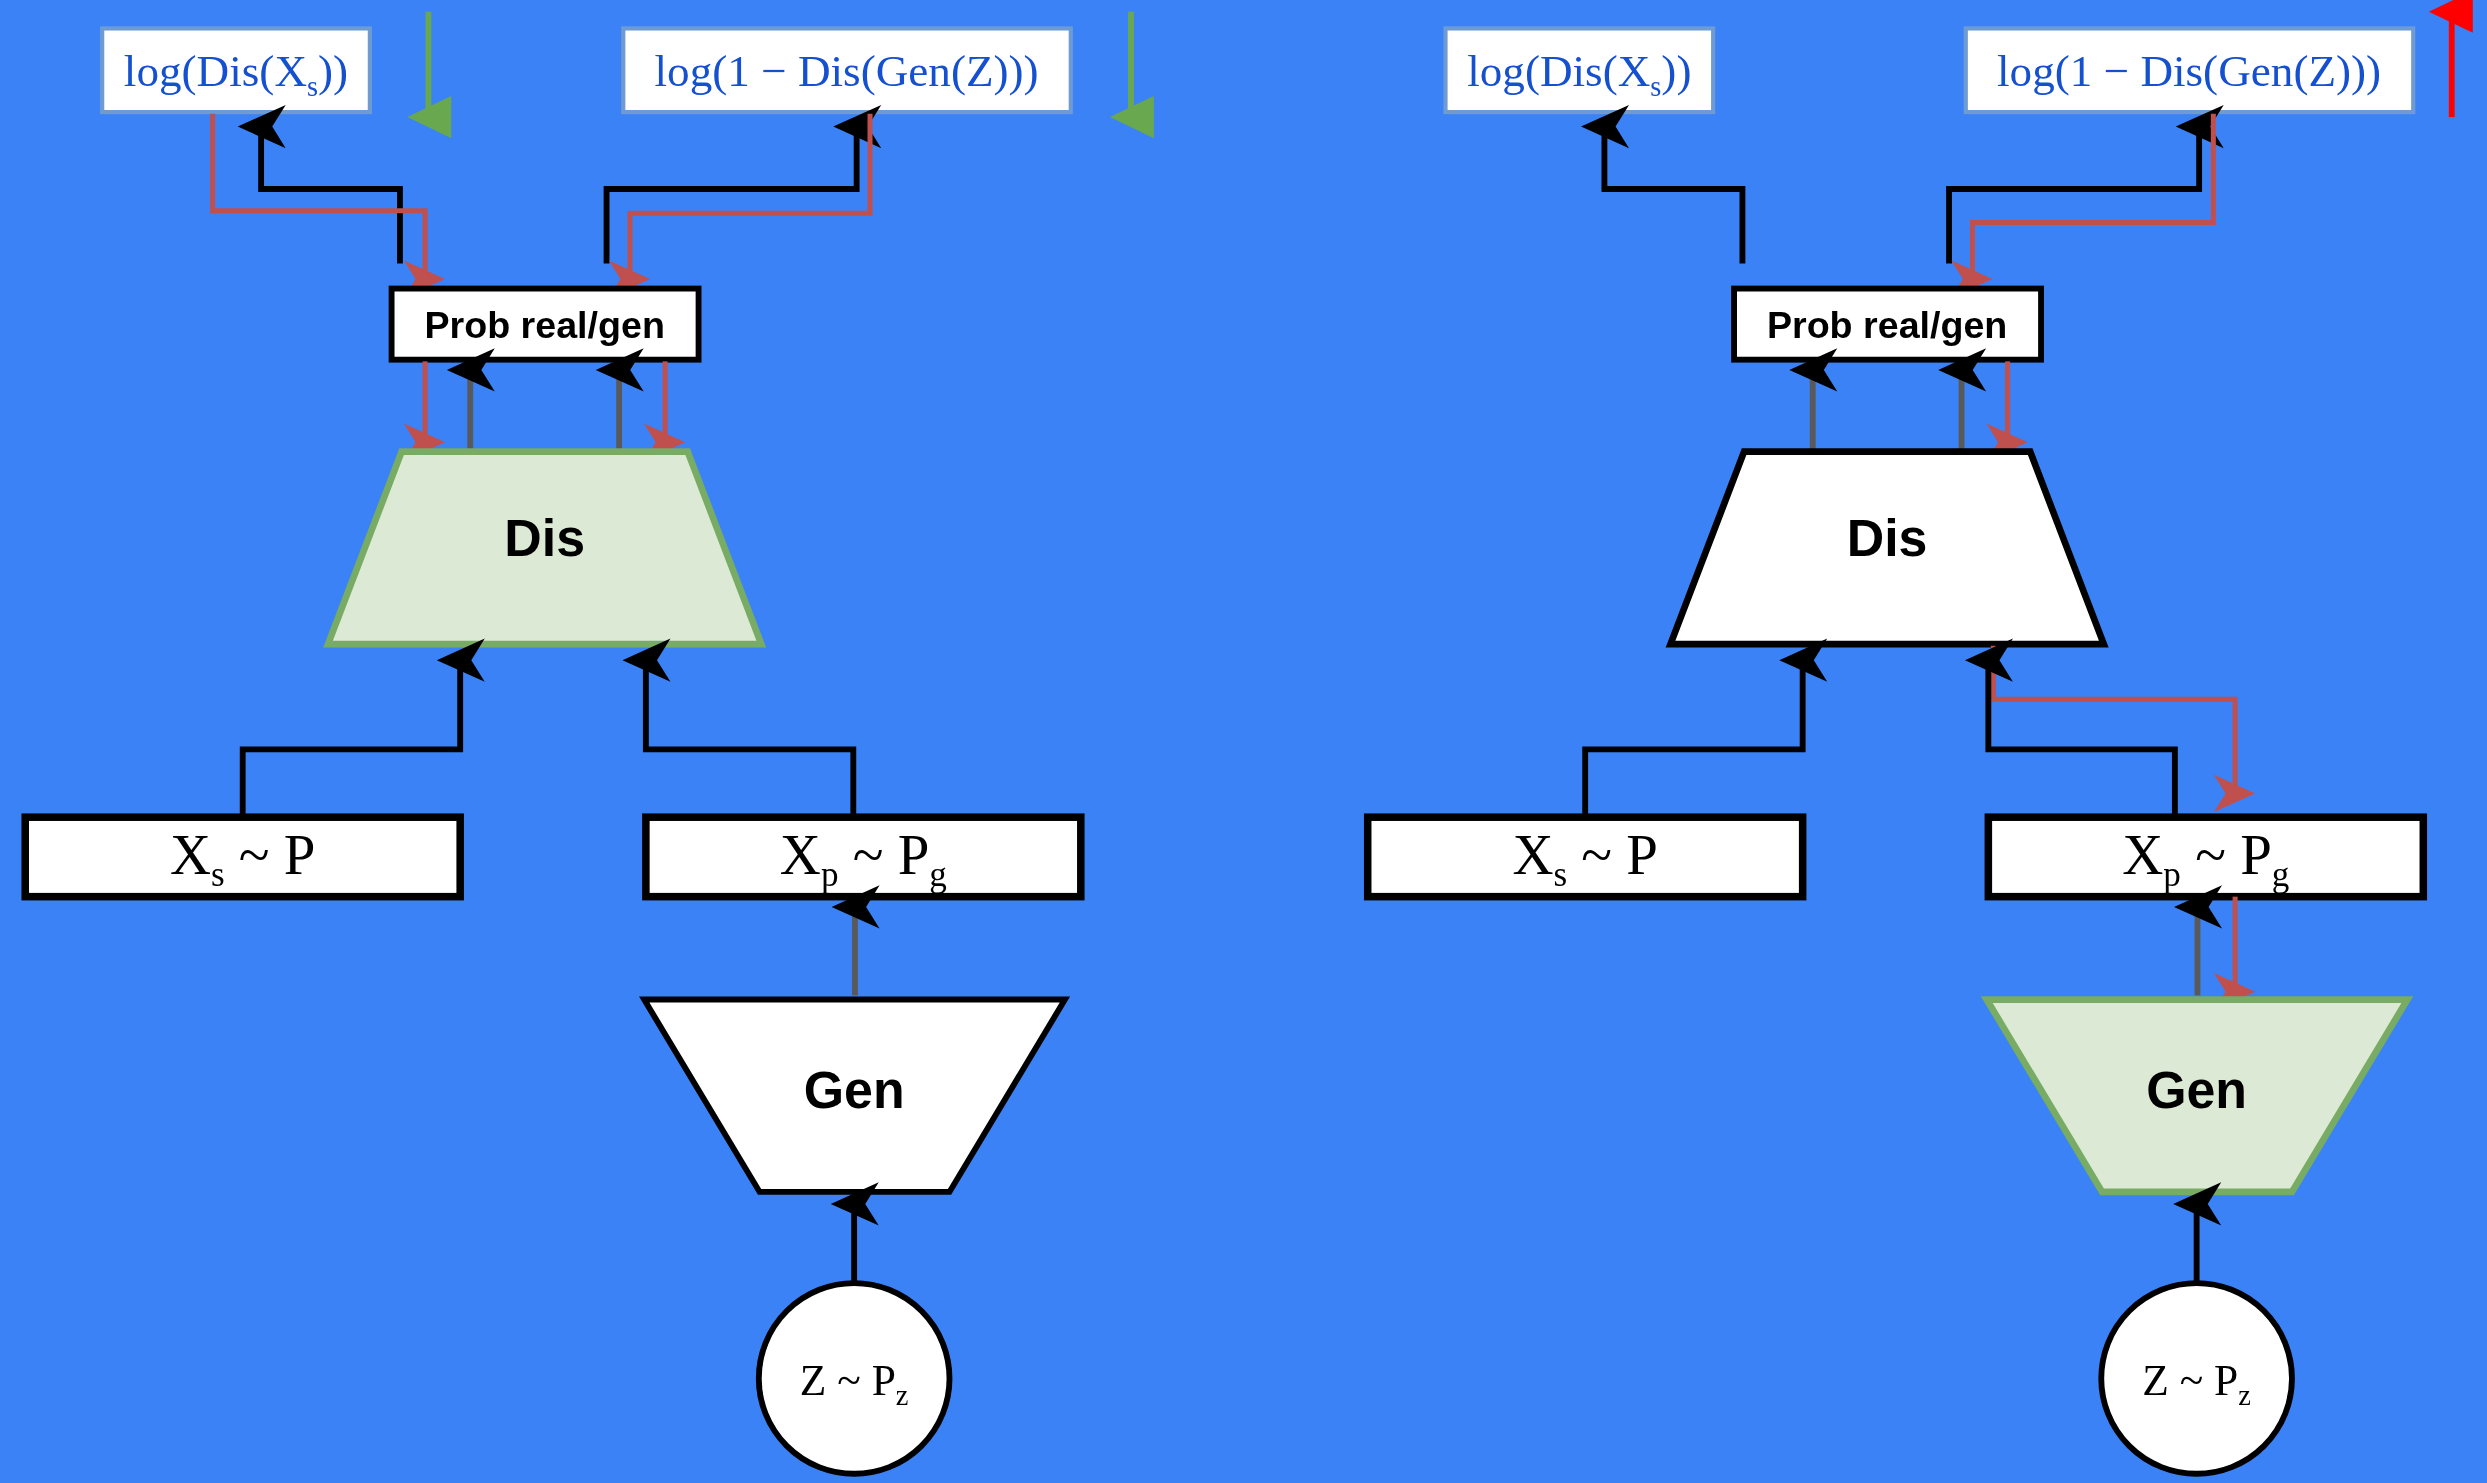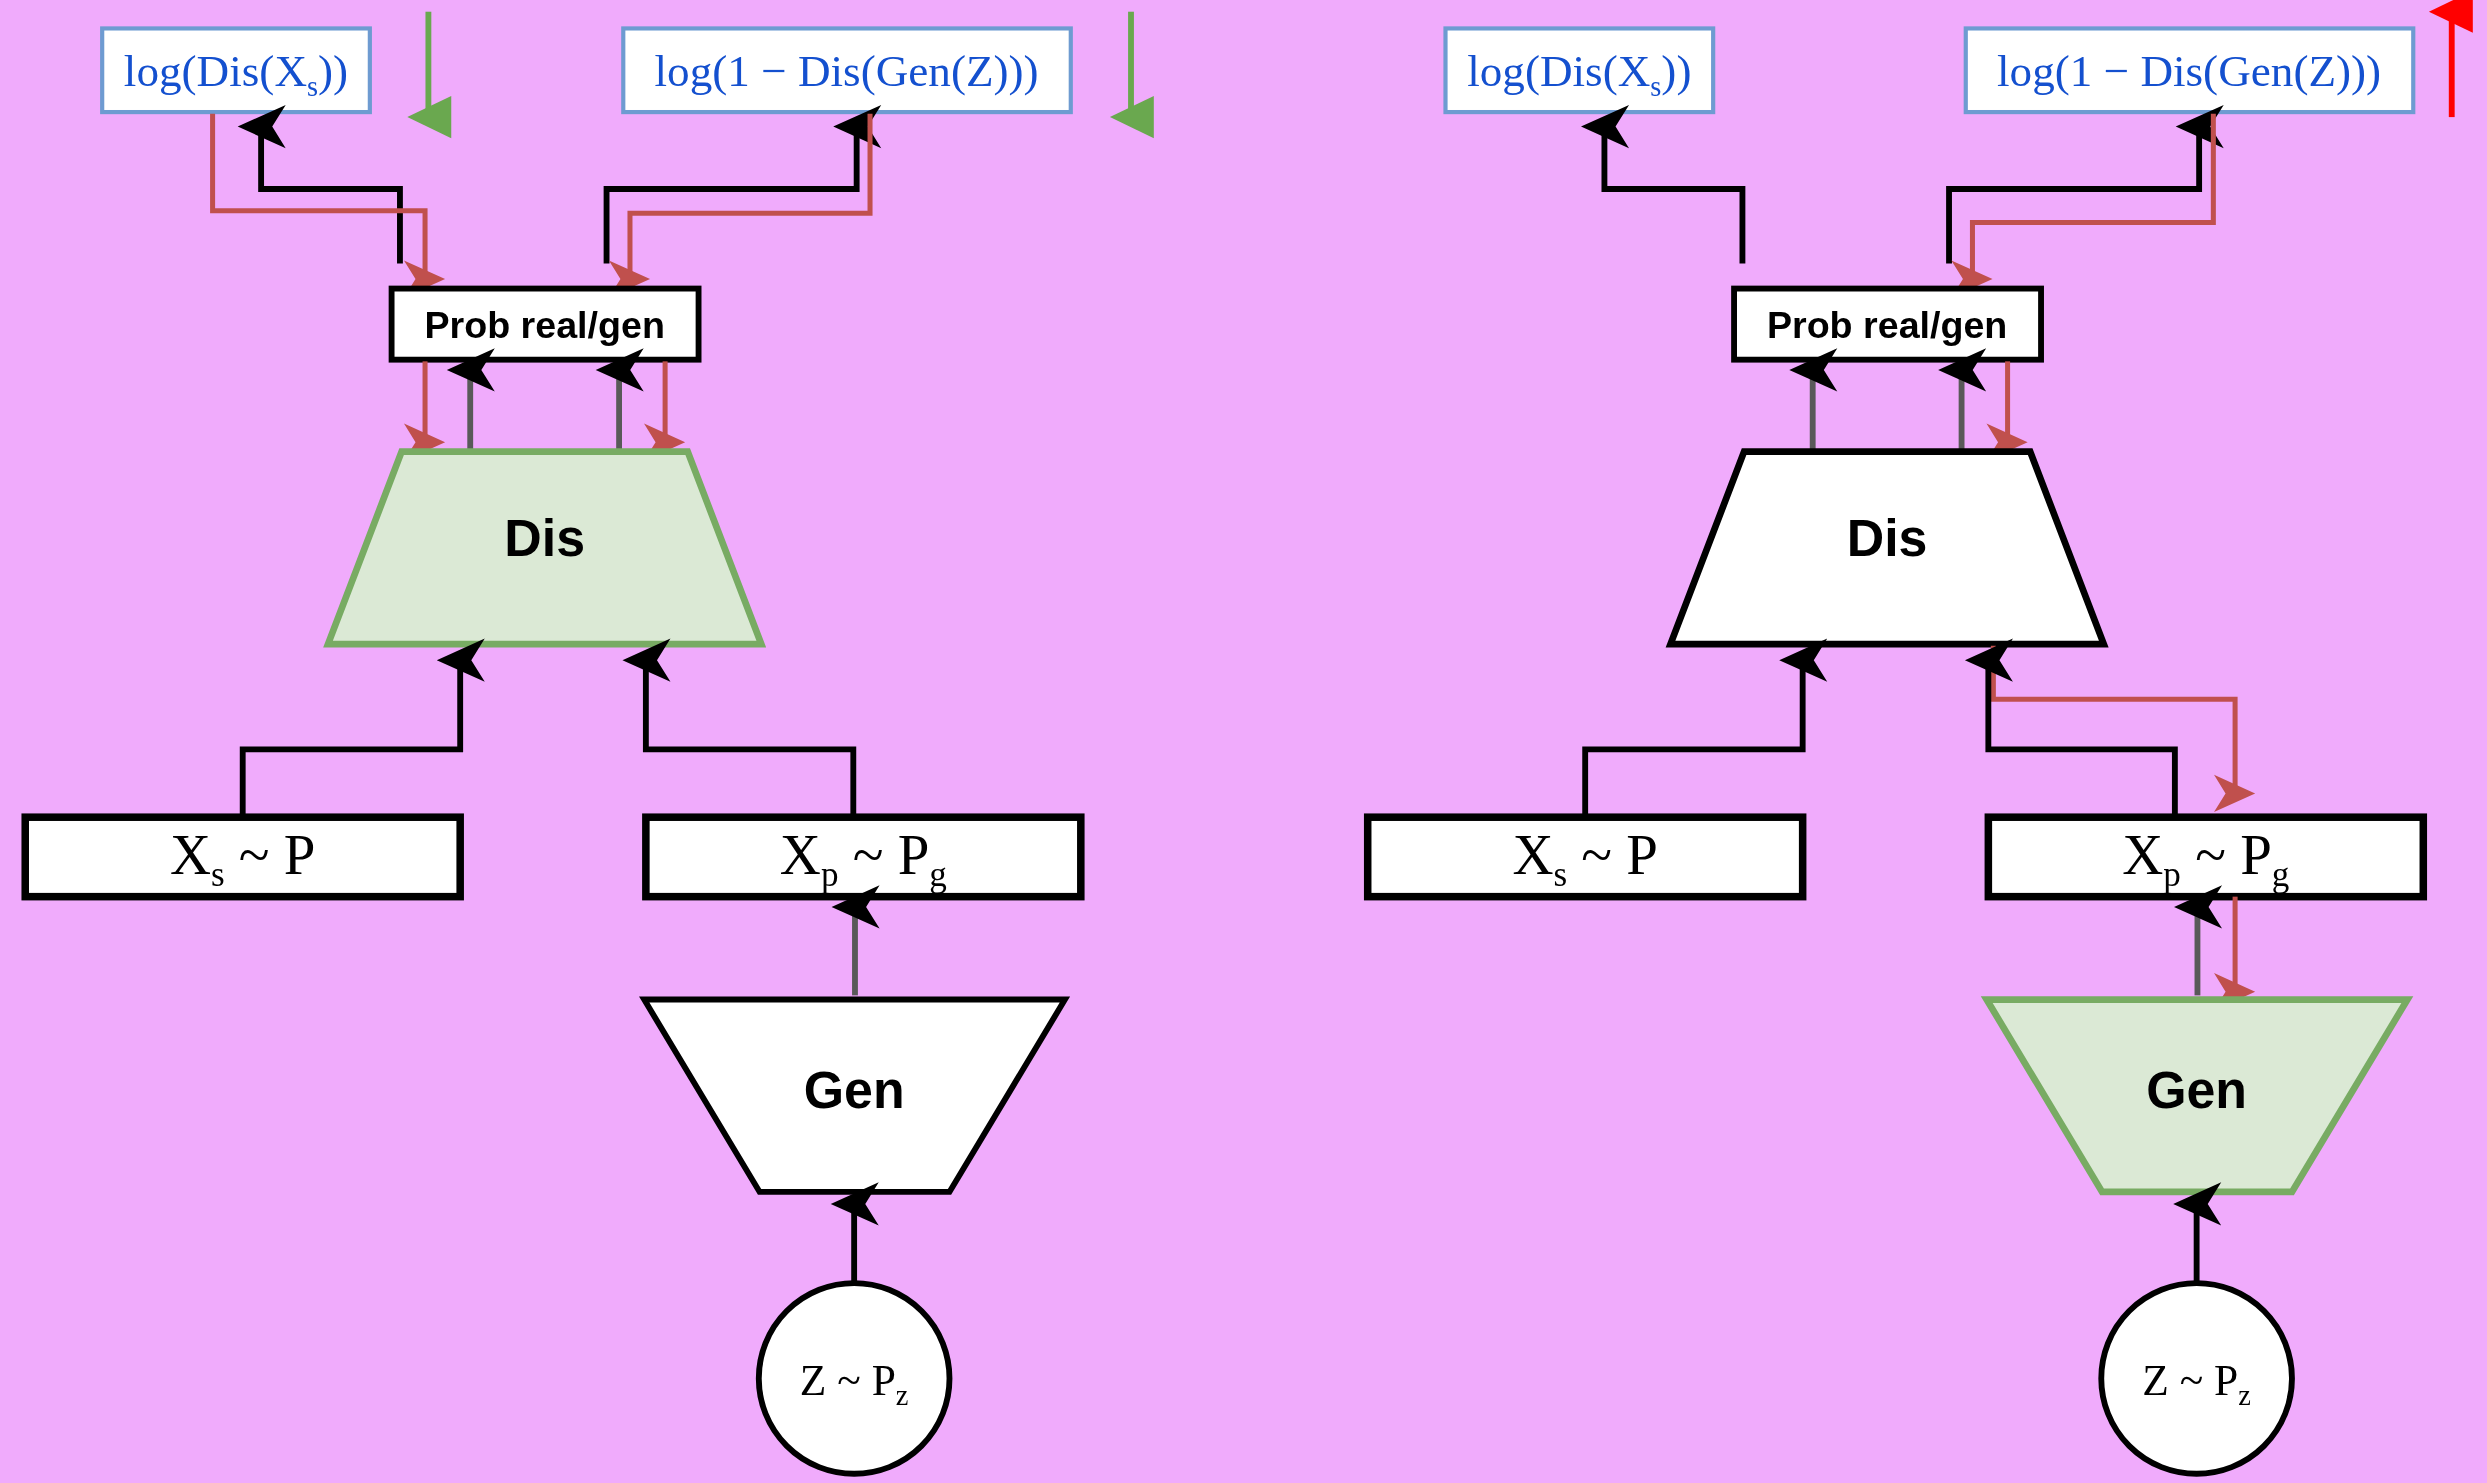--- a/index.html
+++ b/index.html
@@ -1,17 +1,17 @@
 <!DOCTYPE html>
 <html style="font-size:13.4px"><head>
 <meta charset="utf-8">
 <style>
   html,body{margin:0;padding:0;background:#ffffff;}
   body{width:2487px;height:1483px;font-family:"Liberation Sans",sans-serif;overflow:hidden;}
-  #stage{position:relative;width:2487px;height:1483px;background:#f0abfc;}
+  #stage{position:relative;width:2487px;height:1483px;background:#3b82f6;}
   svg#canvas{position:absolute;left:0;top:0;width:2487px;height:1483px;}
   .lbl-box-text{font-family:"Liberation Serif",serif;font-size:54px;fill:#1450cf;}
   .lbl-box-text tspan.sub{font-size:34px;}
   .mono-math{font-family:"Liberation Serif",serif;fill:#000;}
   .bold-sans{font-family:"Liberation Sans",sans-serif;font-weight:bold;fill:#000;}
 </style>
 </head>
 <body>
 
 <div id="stage">

